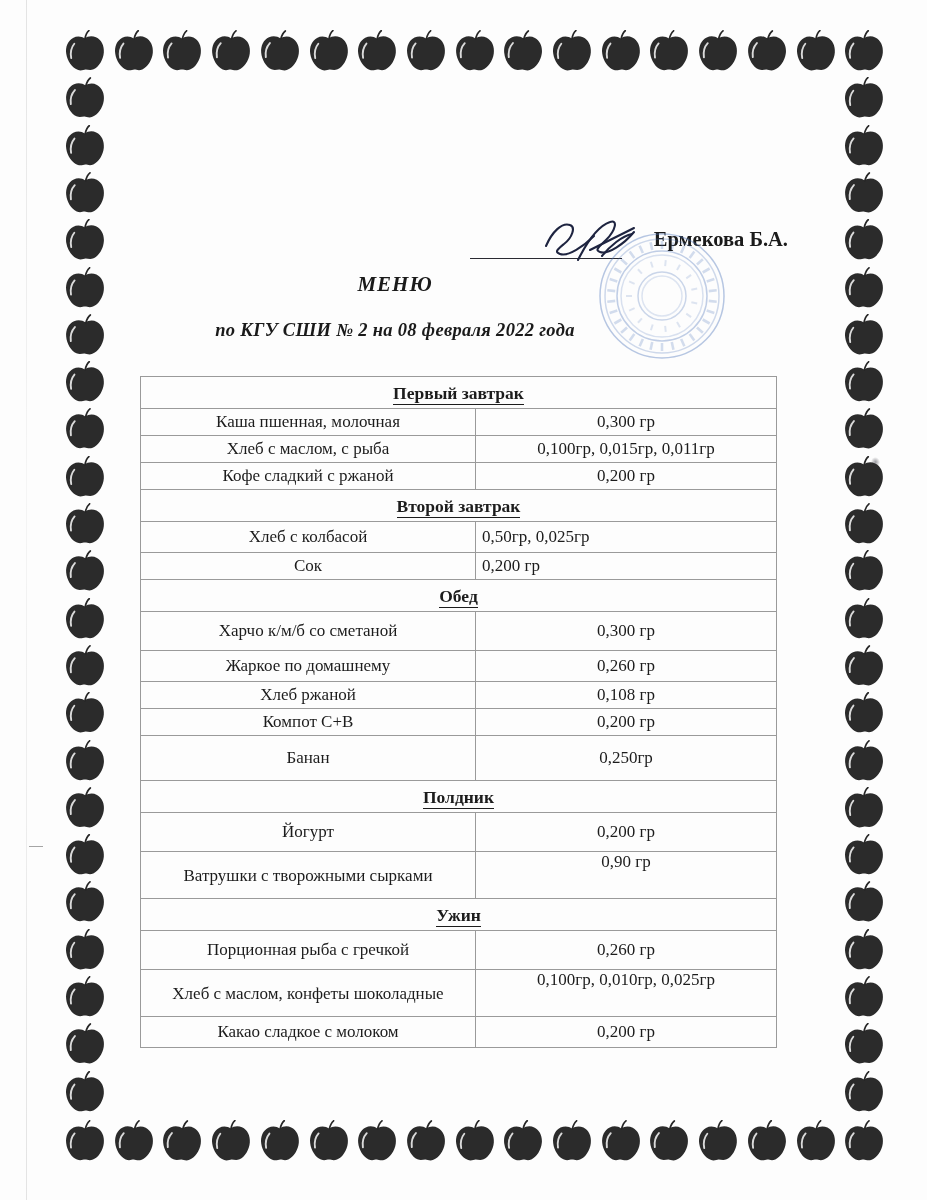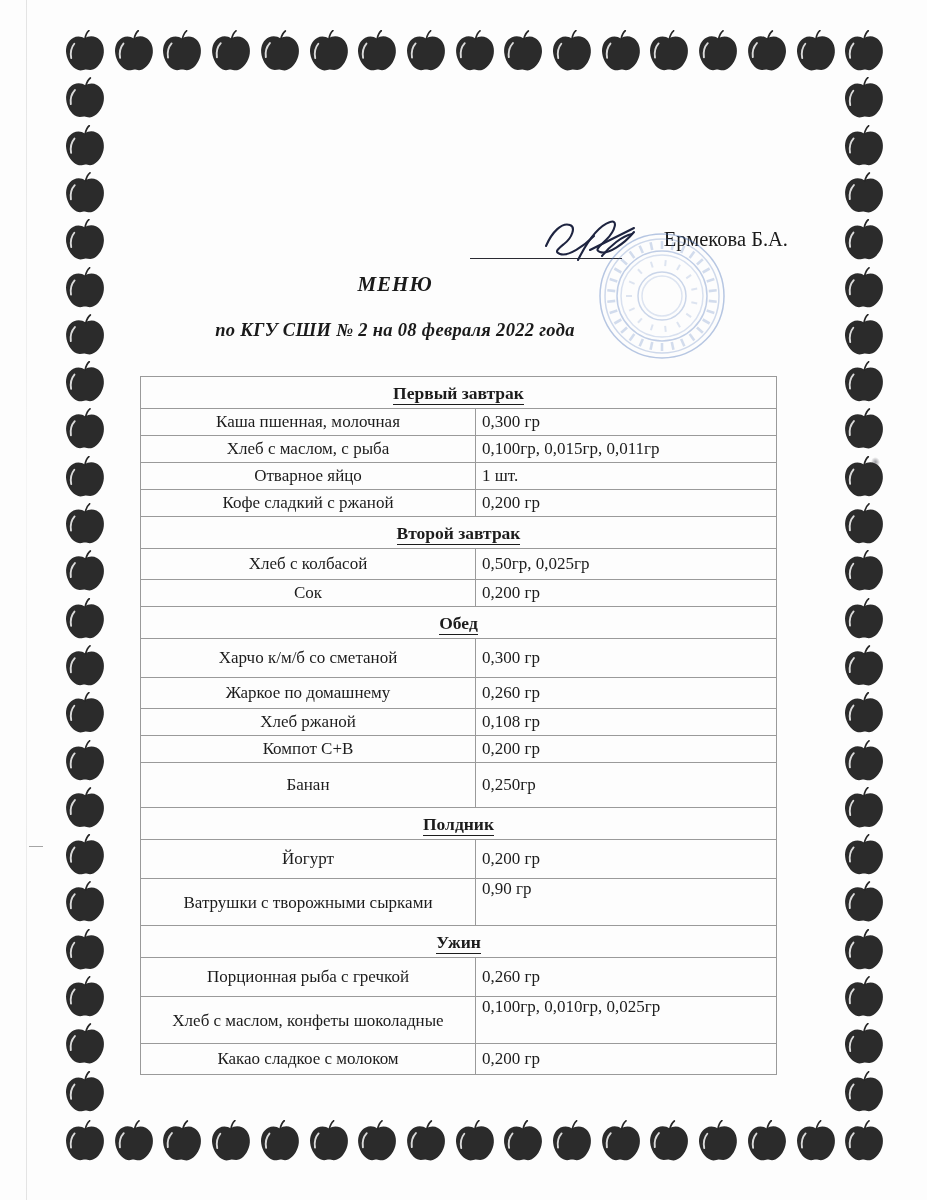--- a/index.html
+++ b/index.html
@@ -59,20 +59,21 @@
     white-space: nowrap;
   }
   #approval-block .ln { display: block; }
 
   #signature-row {
     position: absolute;
     left: 470px;
     top: 222px;
     width: 318px;
     height: 42px;
+    font-weight: bold;
   }
   #signature-name {
     position: absolute;
     right: 0;
     top: 6px;
     font-size: 20.5px;
     white-space: nowrap;
   }
   #signature-mark {
     position: absolute;
@@ -147,21 +148,21 @@
     font-weight: bold;
     font-size: 17.5px;
     height: 29px;
     padding-top: 2px;
   }
   #menu-table tr.section-row td span {
     border-bottom: 1.6px solid #1c1c1c;
     padding-bottom: 1px;
   }
   td.dish   { text-align: center; }
-  td.qty    { text-align: left; }
+  td.qty    { text-align: center; }
   td.qty.left { text-align: left; padding-left: 12px; }
   .r-h26 td { height: 26px; }
   .r-h30 td { height: 30px; }
   .r-h38 td { height: 38px; }
   .r-h44 td { height: 44px; }
   .r-h46 td { height: 46px; }
   .two-line { line-height: 21px; }
   .qty-top { vertical-align: top !important; padding-top: 5px; font-family: Liberation Serif, serif; }
 </style>
 </head>
@@ -973,24 +974,20 @@
       </tr>
       <tr class="r-h26">
         <td class="dish">Каша пшенная, молочная</td>
         <td class="qty">0,300 гр</td>
       </tr>
       <tr class="r-h26">
         <td class="dish">Хлеб с маслом, с рыба</td>
         <td class="qty">0,100гр, 0,015гр, 0,011гр</td>
       </tr>
       <tr class="r-h26">
-        <td class="dish">Отварное яйцо</td>
-        <td class="qty">1 шт.</td>
-      </tr>
-      <tr class="r-h26">
         <td class="dish">Кофе сладкий с ржаной</td>
         <td class="qty">0,200 гр</td>
       </tr>
 
       <tr class="section-row">
         <td colspan="2">
           <span>Второй завтрак</span>
         </td>
       </tr>
       <tr class="r-h30">

